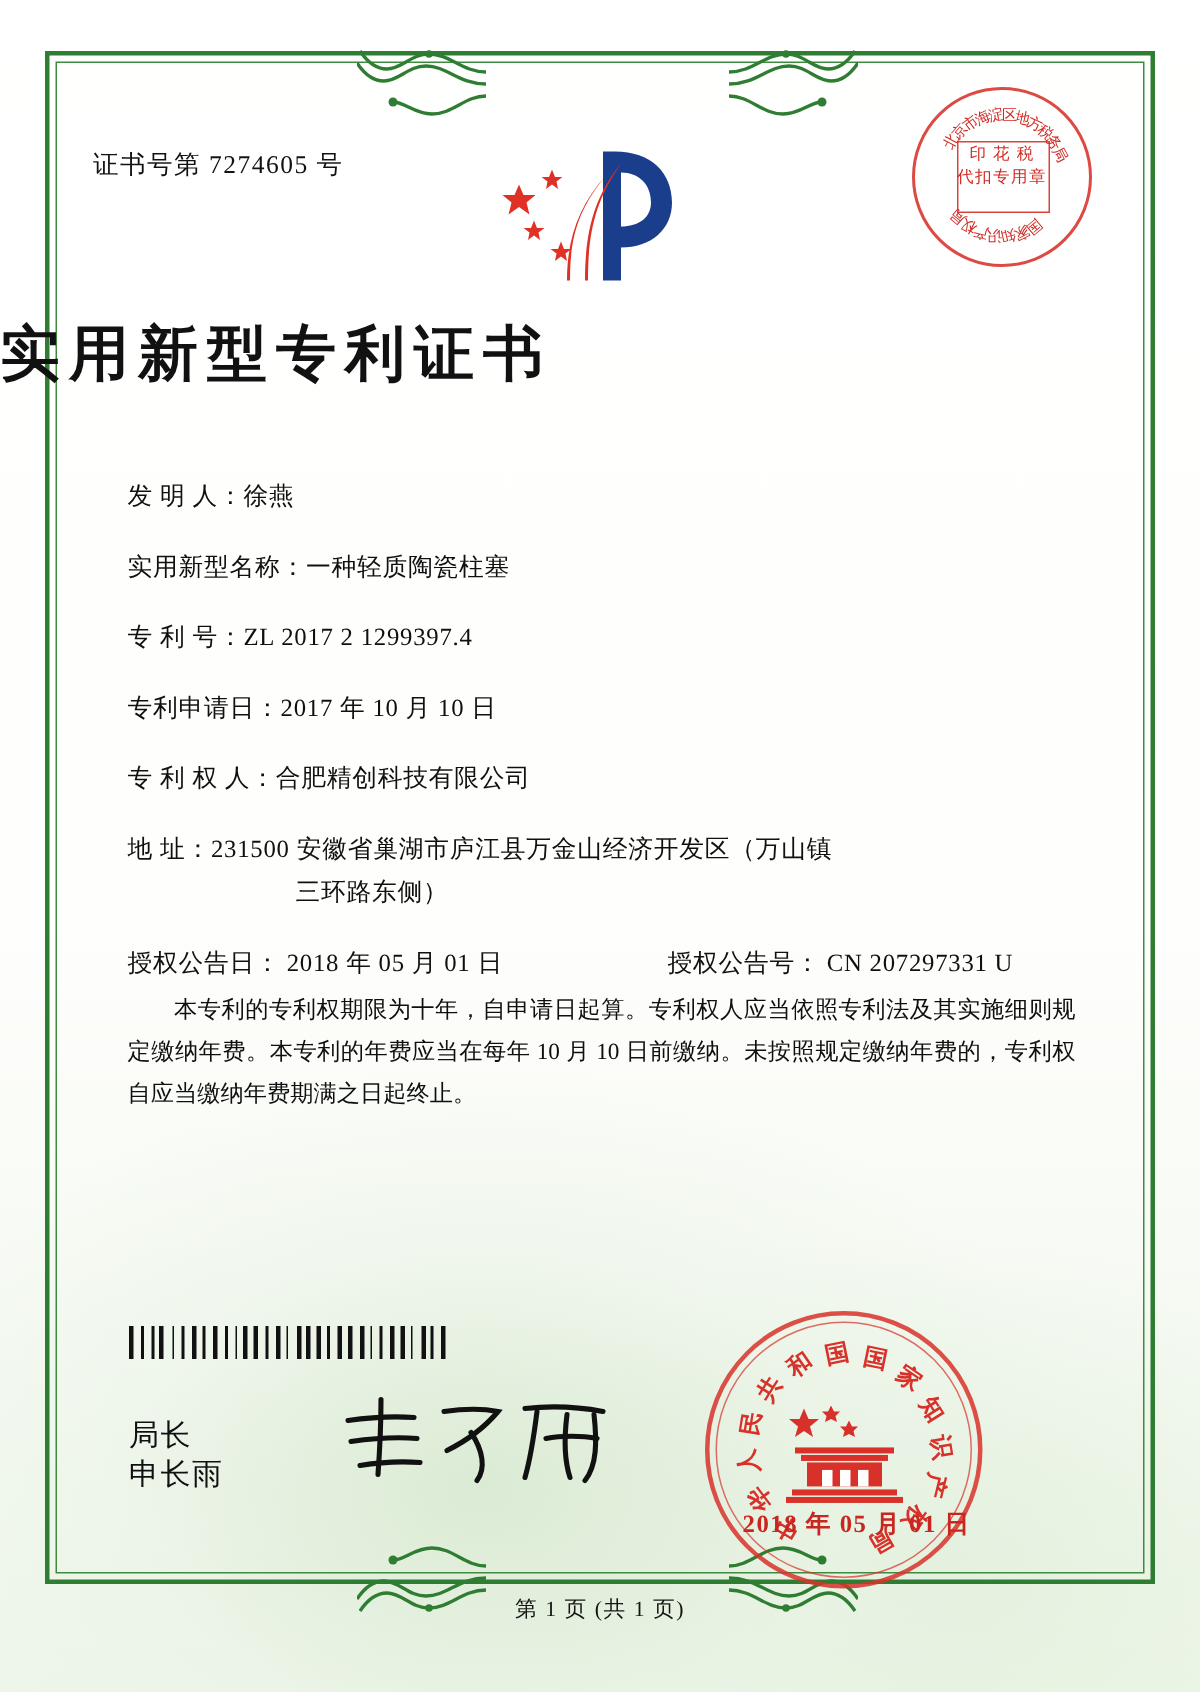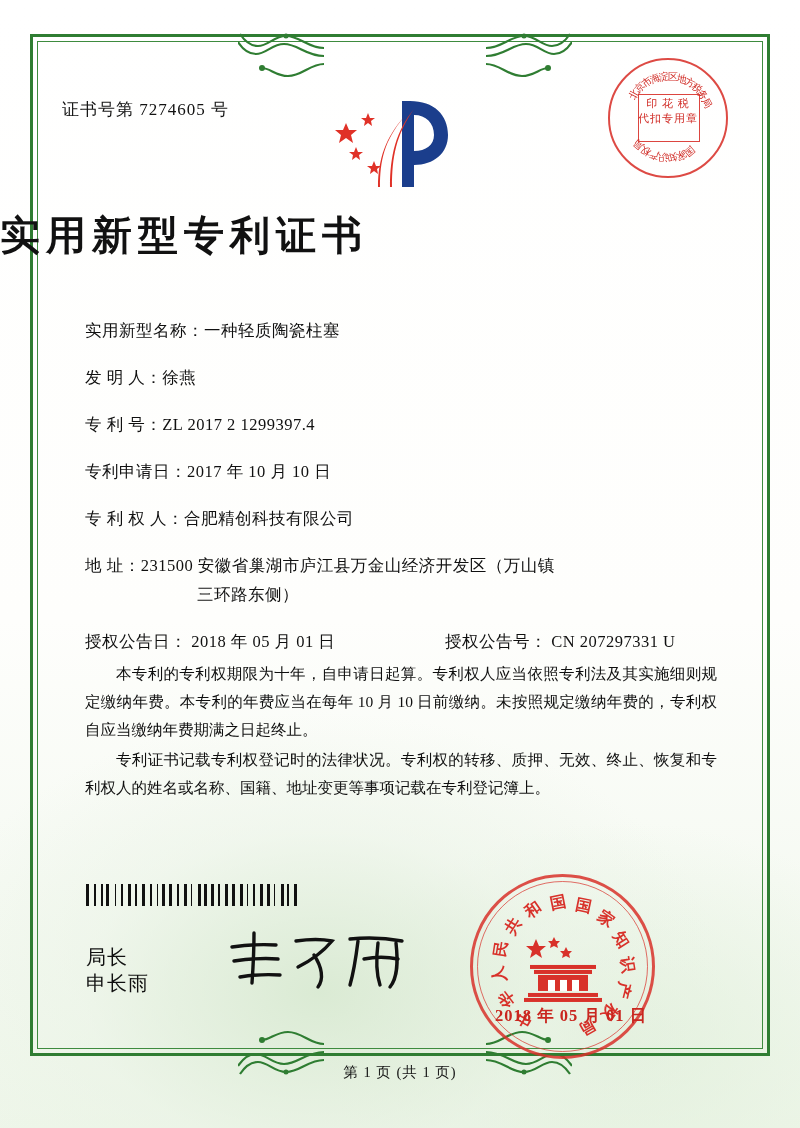--- a/index.html
+++ b/index.html
@@ -333,26 +333,26 @@
         <span style="position: absolute; left: 50%; top: 50%; font-size: 10px; color: rgb(208, 42, 36); width: 0px; height: 0px; transform-origin: 0px 0px; transform: rotate(13.3333deg) translate(0px, 46px) rotate(180deg) translate(-50%, -50%); white-space: nowrap;">产</span>
         <span style="position: absolute; left: 50%; top: 50%; font-size: 10px; color: rgb(208, 42, 36); width: 0px; height: 0px; transform-origin: 0px 0px; transform: rotate(26.6667deg) translate(0px, 46px) rotate(180deg) translate(-50%, -50%); white-space: nowrap;">权</span>
         <span style="position: absolute; left: 50%; top: 50%; font-size: 10px; color: rgb(208, 42, 36); width: 0px; height: 0px; transform-origin: 0px 0px; transform: rotate(40deg) translate(0px, 46px) rotate(180deg) translate(-50%, -50%); white-space: nowrap;">局</span>
       </div>
   </div>
 
   <div class="title">实用新型专利证书</div>
 
   <div class="fields">
     <div class="field-row">
+      <span class="field-label">发 明 人：</span>
+      <span class="field-value">徐燕</span>
+    </div>
+    <div class="field-row">
       <span class="field-label">实用新型名称：</span>
       <span class="field-value">一种轻质陶瓷柱塞</span>
-    </div>
-    <div class="field-row">
-      <span class="field-label">发 明 人：</span>
-      <span class="field-value">徐燕</span>
     </div>
     <div class="field-row">
       <span class="field-label">专 利 号：</span>
       <span class="field-value">ZL 2017 2 1299397.4</span>
     </div>
     <div class="field-row">
       <span class="field-label">专利申请日：</span>
       <span class="field-value">2017 年 10 月 10 日</span>
     </div>
     <div class="field-row">
@@ -372,21 +372,20 @@
       </div>
       <div>
         <span class="field-label">授权公告号：</span>
         <span class="field-value">CN 207297331 U</span>
       </div>
     </div>
   </div>
 
   <div class="body-text">
     <p>本专利的专利权期限为十年，自申请日起算。专利权人应当依照专利法及其实施细则规定缴纳年费。本专利的年费应当在每年 10 月 10 日前缴纳。未按照规定缴纳年费的，专利权自应当缴纳年费期满之日起终止。</p>
-    <p>专利证书记载专利权登记时的法律状况。专利权的转移、质押、无效、终止、恢复和专利权人的姓名或名称、国籍、地址变更等事项记载在专利登记簿上。</p>
   </div>
 
   <div class="barcode" id="barcode">
       <i style="left: 0px; width: 3px;"></i>
       <i style="left: 8.2px; width: 1.6px;"></i>
       <i style="left: 15px; width: 1.6px;"></i>
       <i style="left: 20.4px; width: 3px;"></i>
       <i style="left: 28.6px; width: 1.6px;"></i>
       <i style="left: 35.4px; width: 1.6px;"></i>
       <i style="left: 42.2px; width: 3px;"></i>

